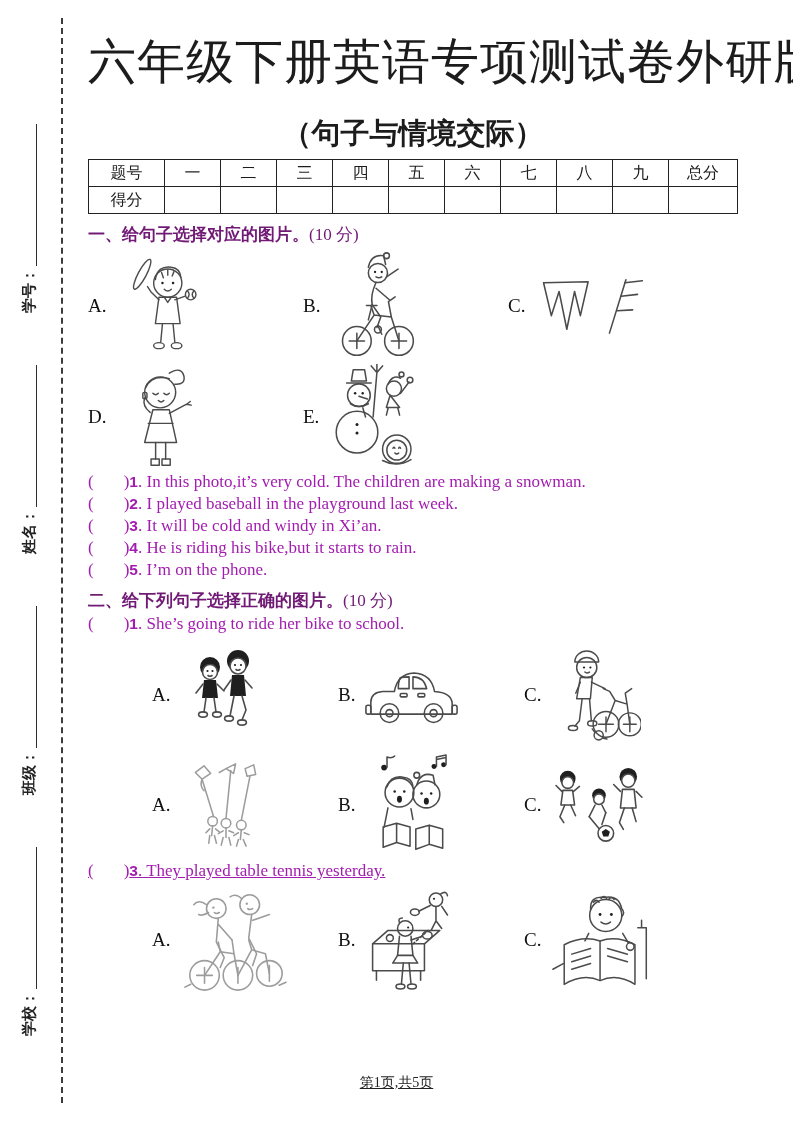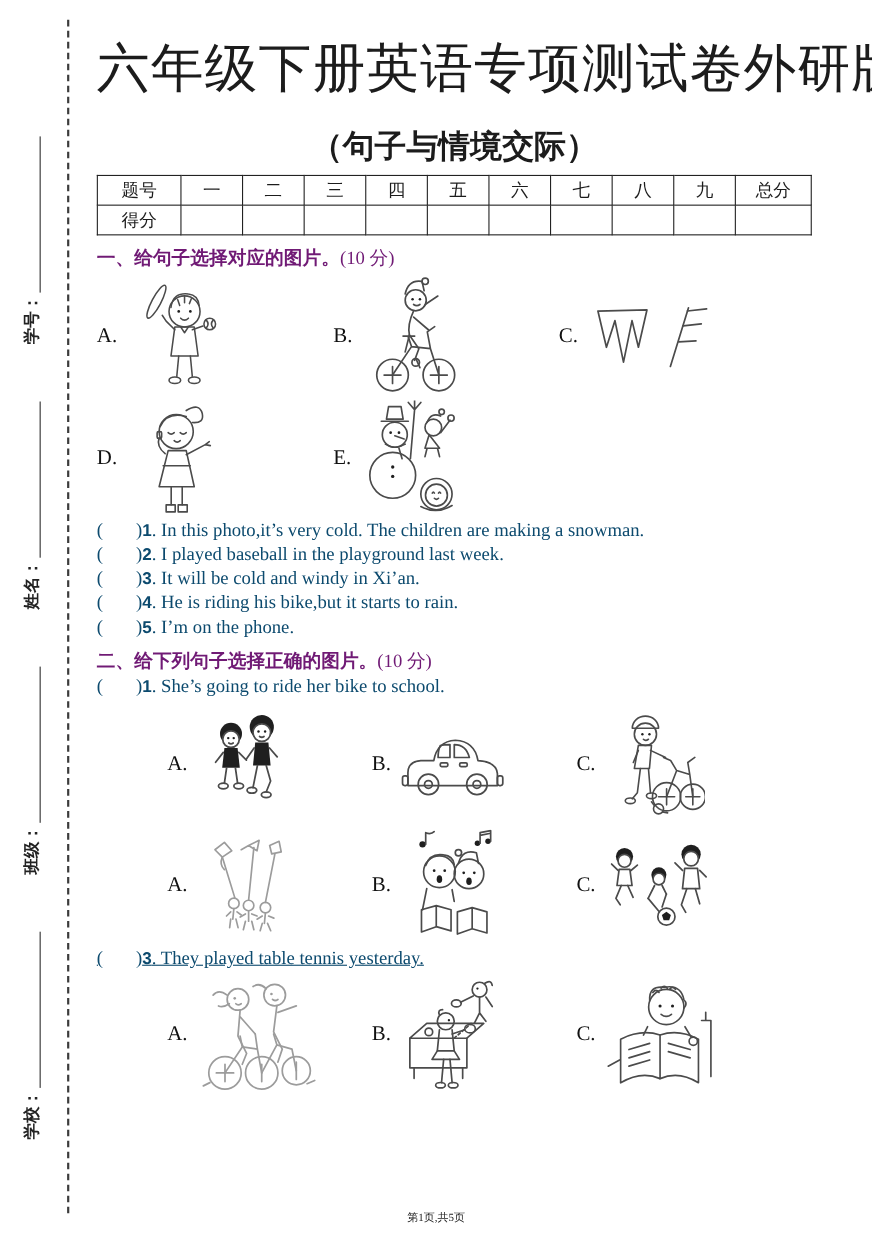--- a/index.html
+++ b/index.html
@@ -33,26 +33,26 @@
   .sec-head { font-family:"Liberation Sans","DejaVu Sans",sans-serif; font-weight:700;
               font-size:17px; margin-top:9px; color:#701a75; }
   .sec-head .pts { font-family:"Liberation Serif","DejaVu Serif",serif; font-weight:400; }
 
   .opt-row { display:flex; align-items:center; margin-top:2px; }
   .opt { display:flex; align-items:center; }
   .opt-label { font-size:19px; margin-right:8px; color:#111; }
   .w215 { width:215px; } .w205 { width:205px; }
   .ind { padding-left:64px; } .ind .opt { width:186px; } .ind .opt:last-child { width:auto; }
 
-  .q { font-size:17px; margin-top:2px; white-space:nowrap; color:#0c4a6e; }
+  .q { font-size:17px; margin-top:2px; white-space:nowrap; color:#a21caf; }
   .q .gap { display:inline-block; width:30px; }
   .q b { font-family:"Liberation Sans","DejaVu Sans",sans-serif; font-size:15.5px; }
 
-  .footer { position:absolute; bottom:8px; left:0; width:100%; text-align:center;
-            font-size:10px; color:#222; }
+  .footer { position:absolute; bottom:30px; left:0; width:100%; text-align:center;
+            font-size:14px; color:#222;text-decoration:underline; }
 
   
   .art *   { stroke:#4b4b4b; stroke-width:1.6; fill:none; stroke-linecap:round; stroke-linejoin:round; }
   .art .fd { fill:#1f1f1f; stroke:none; }
   .art .fw { fill:#fff; stroke:#4b4b4b; }
   .art.lt *   { stroke:#9c9c9c; }
   .art.lt .fd { fill:#9c9c9c; stroke:none; }
 </style>
 </head>
 <body>

